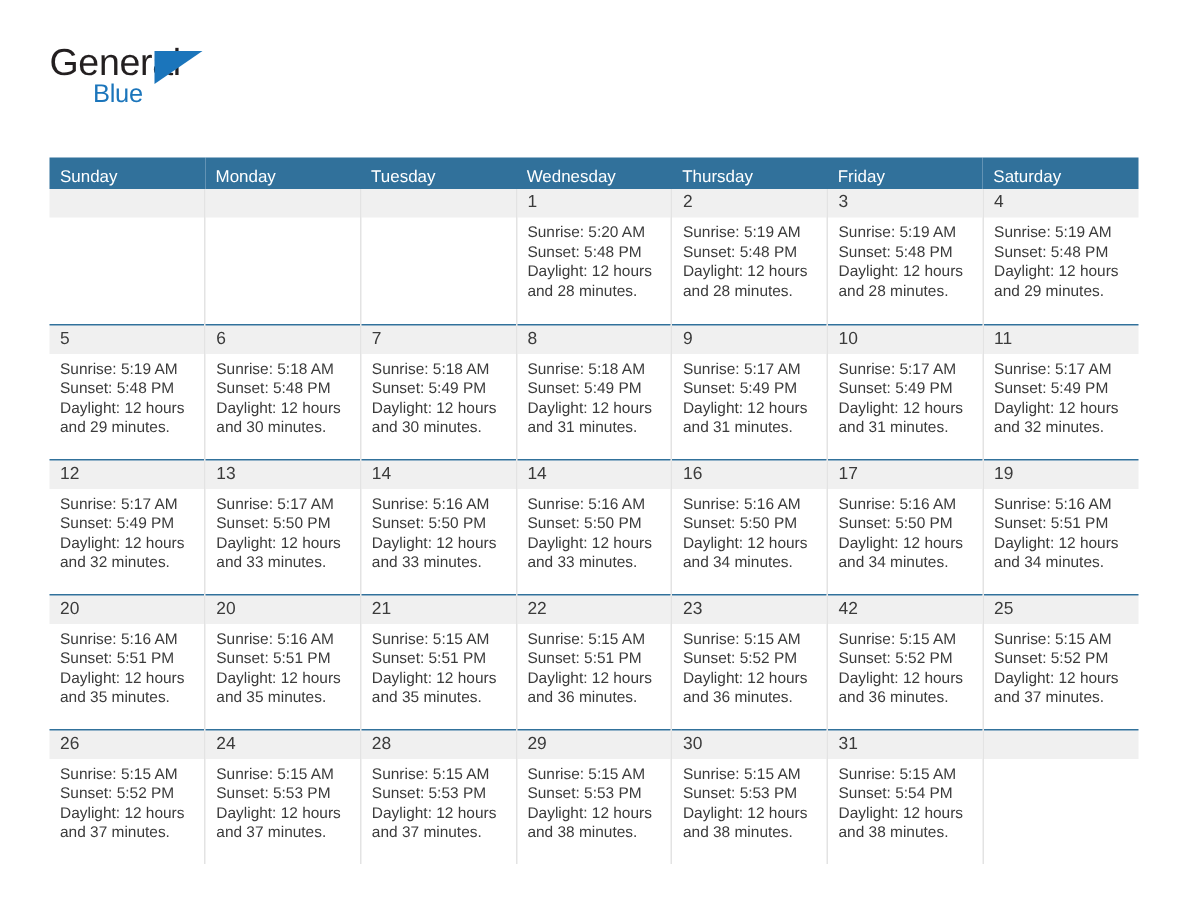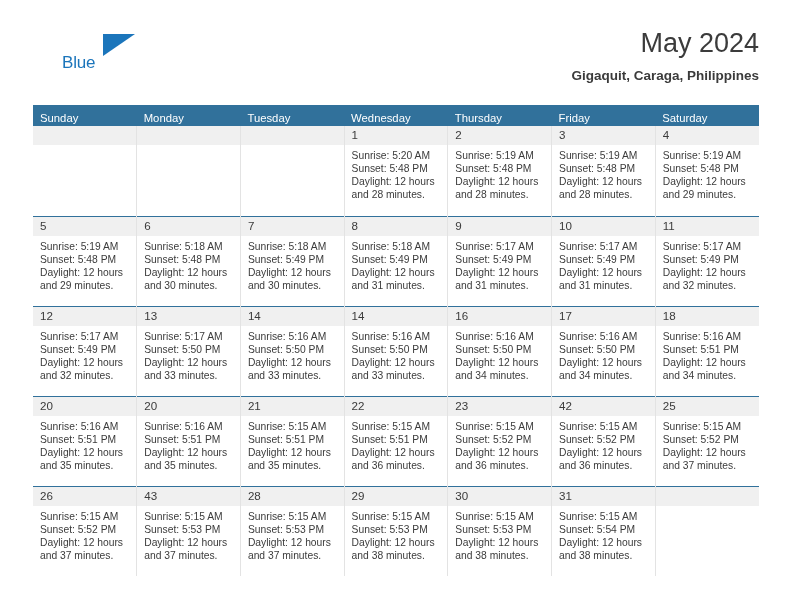--- a/index.html
+++ b/index.html
@@ -122,28 +122,25 @@
   td.empty .daynum { background: #f0f0f0; }
 </style>
 </head>
 <body>
 
 <div class="page">
 
   <div class="header">
 
     <div class="logo">
+      <span class="logo-general">General</span>
       <span class="logo-tri"></span>
       <span class="logo-blue">Blue</span>
     </div>
 
-    <div class="title-block">
-      <div class="cal-title">May 2024</div>
-      <div class="cal-subtitle">Gigaquit, Caraga, Philippines</div>
-    </div>
 
   </div>
 
   <table class="cal">
     <thead>
       <tr>
         <th>Sunday</th>
         <th>Monday</th>
         <th>Tuesday</th>
         <th>Wednesday</th>
@@ -314,21 +311,21 @@
           <td>
             <div class="daynum">17</div>
             <div class="cell-body">
               <div>Sunrise: 5:16 AM</div>
               <div>Sunset: 5:50 PM</div>
               <div>Daylight: 12 hours</div>
               <div>and 34 minutes.</div>
             </div>
           </td>
           <td>
-            <div class="daynum">18</div>
+            <div class="daynum">19</div>
             <div class="cell-body">
               <div>Sunrise: 5:16 AM</div>
               <div>Sunset: 5:51 PM</div>
               <div>Daylight: 12 hours</div>
               <div>and 34 minutes.</div>
             </div>
           </td>
         </tr>
         <tr class="week">
           <td>
@@ -399,21 +396,21 @@
           <td>
             <div class="daynum">26</div>
             <div class="cell-body">
               <div>Sunrise: 5:15 AM</div>
               <div>Sunset: 5:52 PM</div>
               <div>Daylight: 12 hours</div>
               <div>and 37 minutes.</div>
             </div>
           </td>
           <td>
-            <div class="daynum">43</div>
+            <div class="daynum">24</div>
             <div class="cell-body">
               <div>Sunrise: 5:15 AM</div>
               <div>Sunset: 5:53 PM</div>
               <div>Daylight: 12 hours</div>
               <div>and 37 minutes.</div>
             </div>
           </td>
           <td>
             <div class="daynum">28</div>
             <div class="cell-body">

